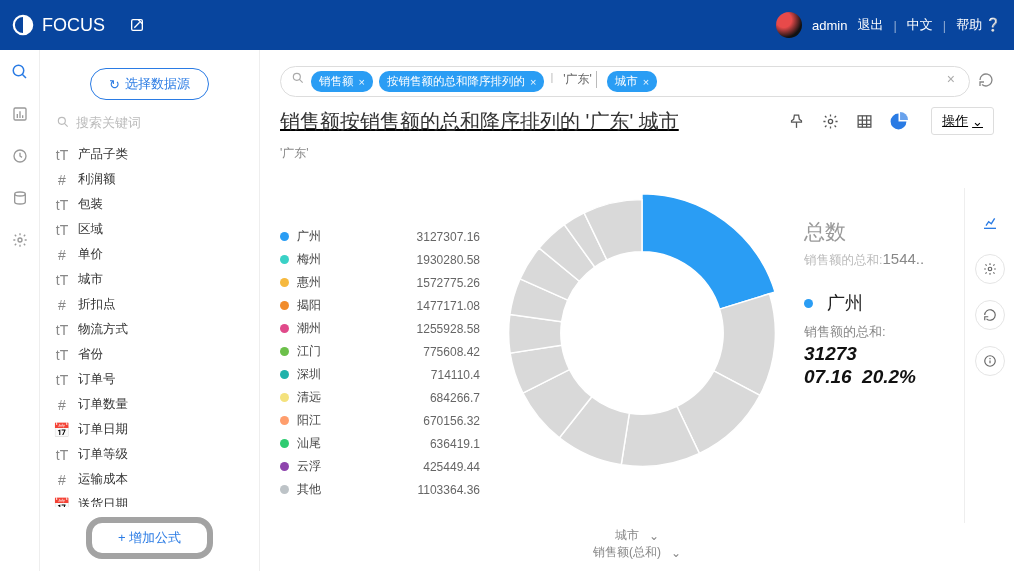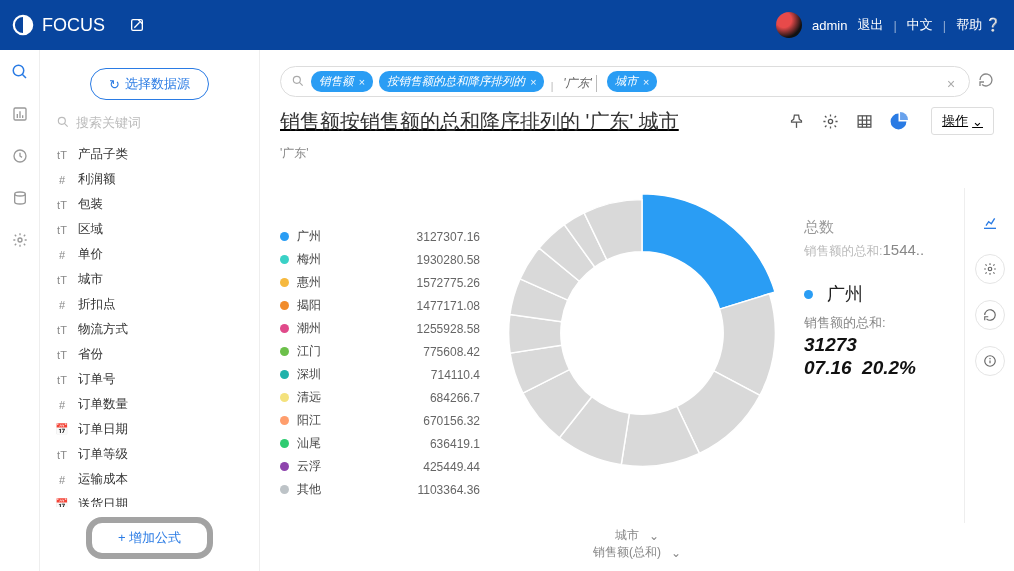--- a/index.html
+++ b/index.html
@@ -19,27 +19,27 @@
     .icon-rail { width: 40px; background: #fff; border-right: 1px solid #eee; display: flex; flex-direction: column; align-items: center; padding-top: 10px; gap: 18px; }
     .icon-rail .rail-item { width: 24px; height: 24px; display: flex; align-items: center; justify-content: center; color: #999; cursor: pointer; }
     .icon-rail .rail-item.active { color: #2a7be4; }
     
     .side-panel { width: 220px; background: #fff; border-right: 1px solid #eee; padding: 12px; display: flex; flex-direction: column; position: relative; }
     .ds-btn { margin: 6px auto 14px; padding: 6px 18px; border: 1px solid #2a7be4; color: #2a7be4; border-radius: 16px; font-size: 13px; cursor: pointer; display: inline-flex; align-items: center; gap: 5px; }
     .ds-btn::before { content: "↻"; font-size: 13px; }
     .search-keyword { display: flex; align-items: center; gap: 6px; color: #bbb; font-size: 13px; margin: 0 4px 10px; }
     .field-list { overflow-y: auto; flex: 1; }
     .field-item { display: flex; align-items: center; gap: 8px; padding: 4px 2px; font-size: 12.5px; color: #333; cursor: pointer; }
-    .field-type-icon { width: 16px; color: #888; font-size: 11px; display: inline-flex; justify-content: center; }
+    .field-type-icon { width: 16px; color: #888; font-size: 14px; display: inline-flex; justify-content: center; }
     .add-formula-btn { margin: 10px auto 0; padding: 6px 26px; color: #2a7be4; border: 6px solid #a3a3a3; border-radius: 16px; font-size: 13px; cursor: pointer; }
     .add-formula-btn::before { content: "+ "; }
     
     .main { flex: 1; display: flex; flex-direction: column; position: relative; }
     .query-row { display: flex; align-items: center; padding: 16px 20px 6px 20px; gap: 8px; }
-    .query-pill-box { flex: 1; border: 1px solid #ddd; border-radius: 20px; padding: 4px 10px; display: flex; align-items: flex-end; gap: 6px; font-style: italic; }
+    .query-pill-box { flex: 1; border: 1px solid #ddd; border-radius: 20px; padding: 4px 10px; display: flex; align-items: flex-start; gap: 6px; }
     .q-icon { color: #aaa; }
     .q-pill { background: #2a9df4; color: #fff; font-size: 11.5px; padding: 3px 8px; border-radius: 10px; display: inline-flex; align-items: center; gap: 5px; cursor: pointer; }
     .q-pill .x { opacity: 0.9; font-size: 11px; }
     .q-token { font-size: 12px; color: #666; padding: 0 4px; border-right: 1px solid #bbb; margin-right: 4px; }
     .q-token:first-of-type { border-right: none; }
     .q-clear { margin-left: auto; color: #aaa; font-size: 14px; cursor: pointer; padding: 0 4px; }
     .refresh-ico { color: #888; cursor: pointer; }
     
     .title-row { display: flex; align-items: center; padding: 4px 20px 8px 20px; gap: 8px; text-decoration: underline; }
     .viz-title { font-size: 20px; color: #333; font-weight: 500; flex: 1; }
@@ -53,21 +53,21 @@
     .legend-col { width: 200px; padding-top: 40px; }
     .legend-item { display: flex; align-items: center; font-size: 12px; color: #444; margin-bottom: 6px; }
     .dot { width: 9px; height: 9px; border-radius: 50%; margin-right: 8px; }
     .legend-label { width: 60px; }
     .legend-val { margin-left: auto; color: #666; }
     
     .donut-col { flex: 1; display: flex; justify-content: center; align-items: start; }
     .donut-svg { display: block; }
     
     .info-col { width: 160px; padding: 30px 10px 0 0; font-size: 13px; color: #666; }
-    .total-label { color: #999; font-size: 15px; }
+    .total-label { color: #999; font-size: 21px; }
     .total-sub { color: #bbb; font-size: 12.5px; margin-top: 4px; }
     .sel-city-row { display: flex; align-items: center; gap: 6px; margin-top: 22px; }
     .sel-city { color: #222; font-size: 18px; }
     .sel-metric-label { color: #888; margin-top: 8px; }
     .sel-metric-val { font-size: 19px; color: #111; font-weight: 600; margin-top: 2px; line-height: 1.2; font-style: italic; }
     .sel-metric-pct { font-size: 19px; color: #111; font-weight: 600; }
     
     .axis-labels { text-align: center; font-size: 12px; color: #888; padding: 4px 0 10px; }
     .axis-labels span { display: inline-flex; align-items: center; gap: 2px; margin: 0 4px; }
     

